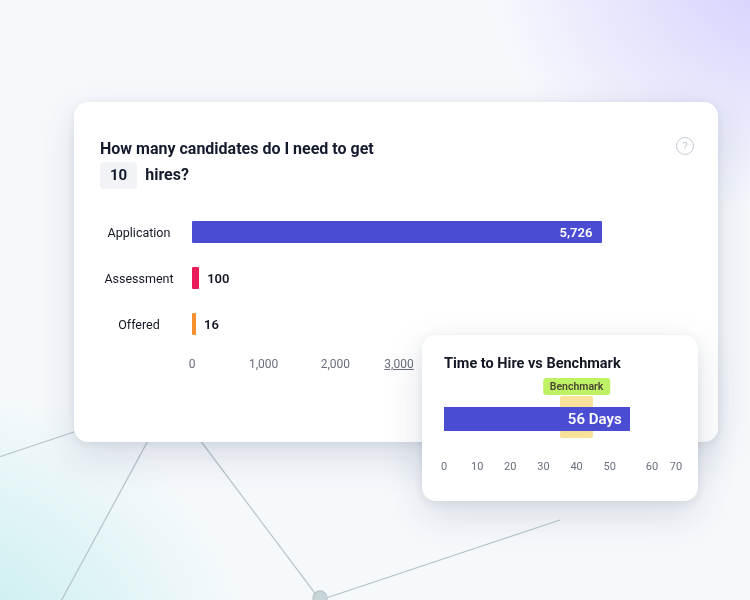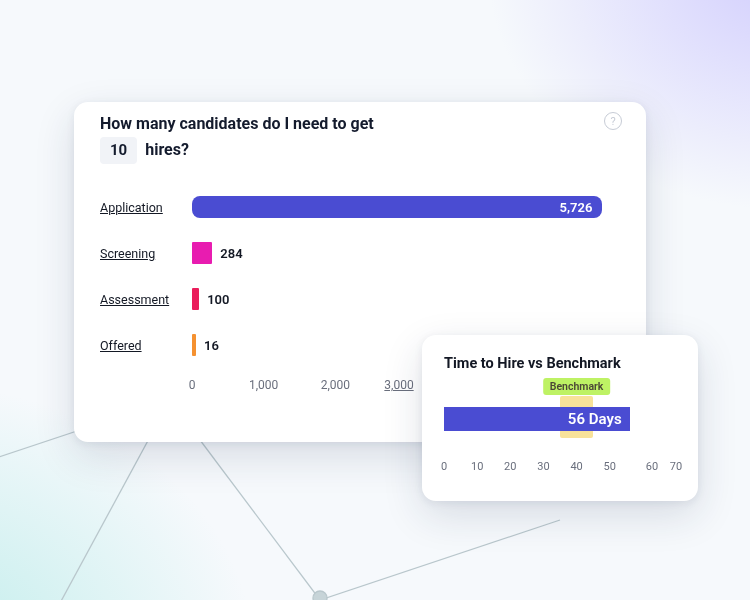--- a/index.html
+++ b/index.html
@@ -17,21 +17,21 @@
   .bg-net { position: absolute; inset: 0; z-index: 0; }
 
   .card {
     position: absolute;
     background: #ffffff;
     border-radius: 14px;
     box-shadow: 0 14px 40px rgba(30,40,80,0.14), 0 2px 8px rgba(30,40,80,0.08);
   }
 
   
-  .funnel-card { left: 74px; top: 102px; width: 572px; height: 340px; padding: 10px 26px 14px 26px; }
+  .funnel-card { left: 74px; top: 102px; width: 644px; height: 340px; padding: 35px 26px 14px 26px; }
   .funnel-header { position: relative; }
   .funnel-title { font-size: 16px; font-weight: 700; color: #141b2d; line-height: 1.55; max-width: 350px; }
   .hires-input {
     display: inline-block;
     background: #f1f3f7;
     border-radius: 4px;
     padding: 2px 10px;
     margin: 0 4px 0 0;
     font-weight: 700;
     font-size: 15px;
@@ -43,21 +43,21 @@
     right: -2px; top: 0;
     width: 18px; height: 18px;
     border: 1.3px solid #c7ccd6;
     border-radius: 50%;
     display: flex; align-items: center; justify-content: center;
     font-size: 11px; color: #c7ccd6;
   }
 
   .chart-area { position: relative; margin-top: 20px; height: 240px; }
   .row { display: flex; align-items: center; height: 46px; }
-  .row-label { width: 92px; text-align: left; padding-right: 14px; font-size: 12.5px; color: #131824; text-decoration: underline; }
+  .row-label { width: 92px; text-align: center; padding-right: 14px; font-size: 12.5px; color: #131824; }
   .row-bar-area { flex: 1; position: relative; }
   .bar { height: 22px; border-radius: 1px; position: relative; }
   .bar-label { position: absolute; top: 50%; transform: translateY(-50%); font-size: 13px; font-weight: 600; }
   .bar-label.inside { right: 10px; color: #ffffff; }
   .bar-label.outside { color: #131824; }
 
   .axis { position: relative; margin-left: 92px; height: 30px; margin-top: 6px; }
   .axis-tick { position: absolute; font-size: 12px; color: #6a6f7d; transform: translateX(-50%); top: 4px; }
 
   
@@ -126,30 +126,23 @@
       <span>hires?</span>
     </div>
     <div class="help-icon">?</div>
   </div>
 
   <div class="chart-area">
     <div id="funnel-rows">
         <div class="row">
           <div class="row-label">Application</div>
           <div class="row-bar-area">
-            <div class="bar" style="width: 410.363px; background: rgb(74, 76, 210); border-radius: 8px;">
+            <div class="bar" style="width: 410.363px; background: rgb(74, 76, 210);">
               <div class="bar-label inside">5,726</div>
             </div>
-          </div>
-        </div>
-        <div class="row">
-          <div class="row-label">Screening</div>
-          <div class="row-bar-area">
-            <div class="bar" style="width: 20.3533px; background: rgb(232, 28, 176);"></div>
-            <div class="bar-label outside" style="left: 28.3533px;">284</div>
           </div>
         </div>
         <div class="row">
           <div class="row-label">Assessment</div>
           <div class="row-bar-area">
             <div class="bar" style="width: 7.16667px; background: rgb(234, 29, 91);"></div>
             <div class="bar-label outside" style="left: 15.1667px;">100</div>
           </div>
         </div>
         <div class="row">

